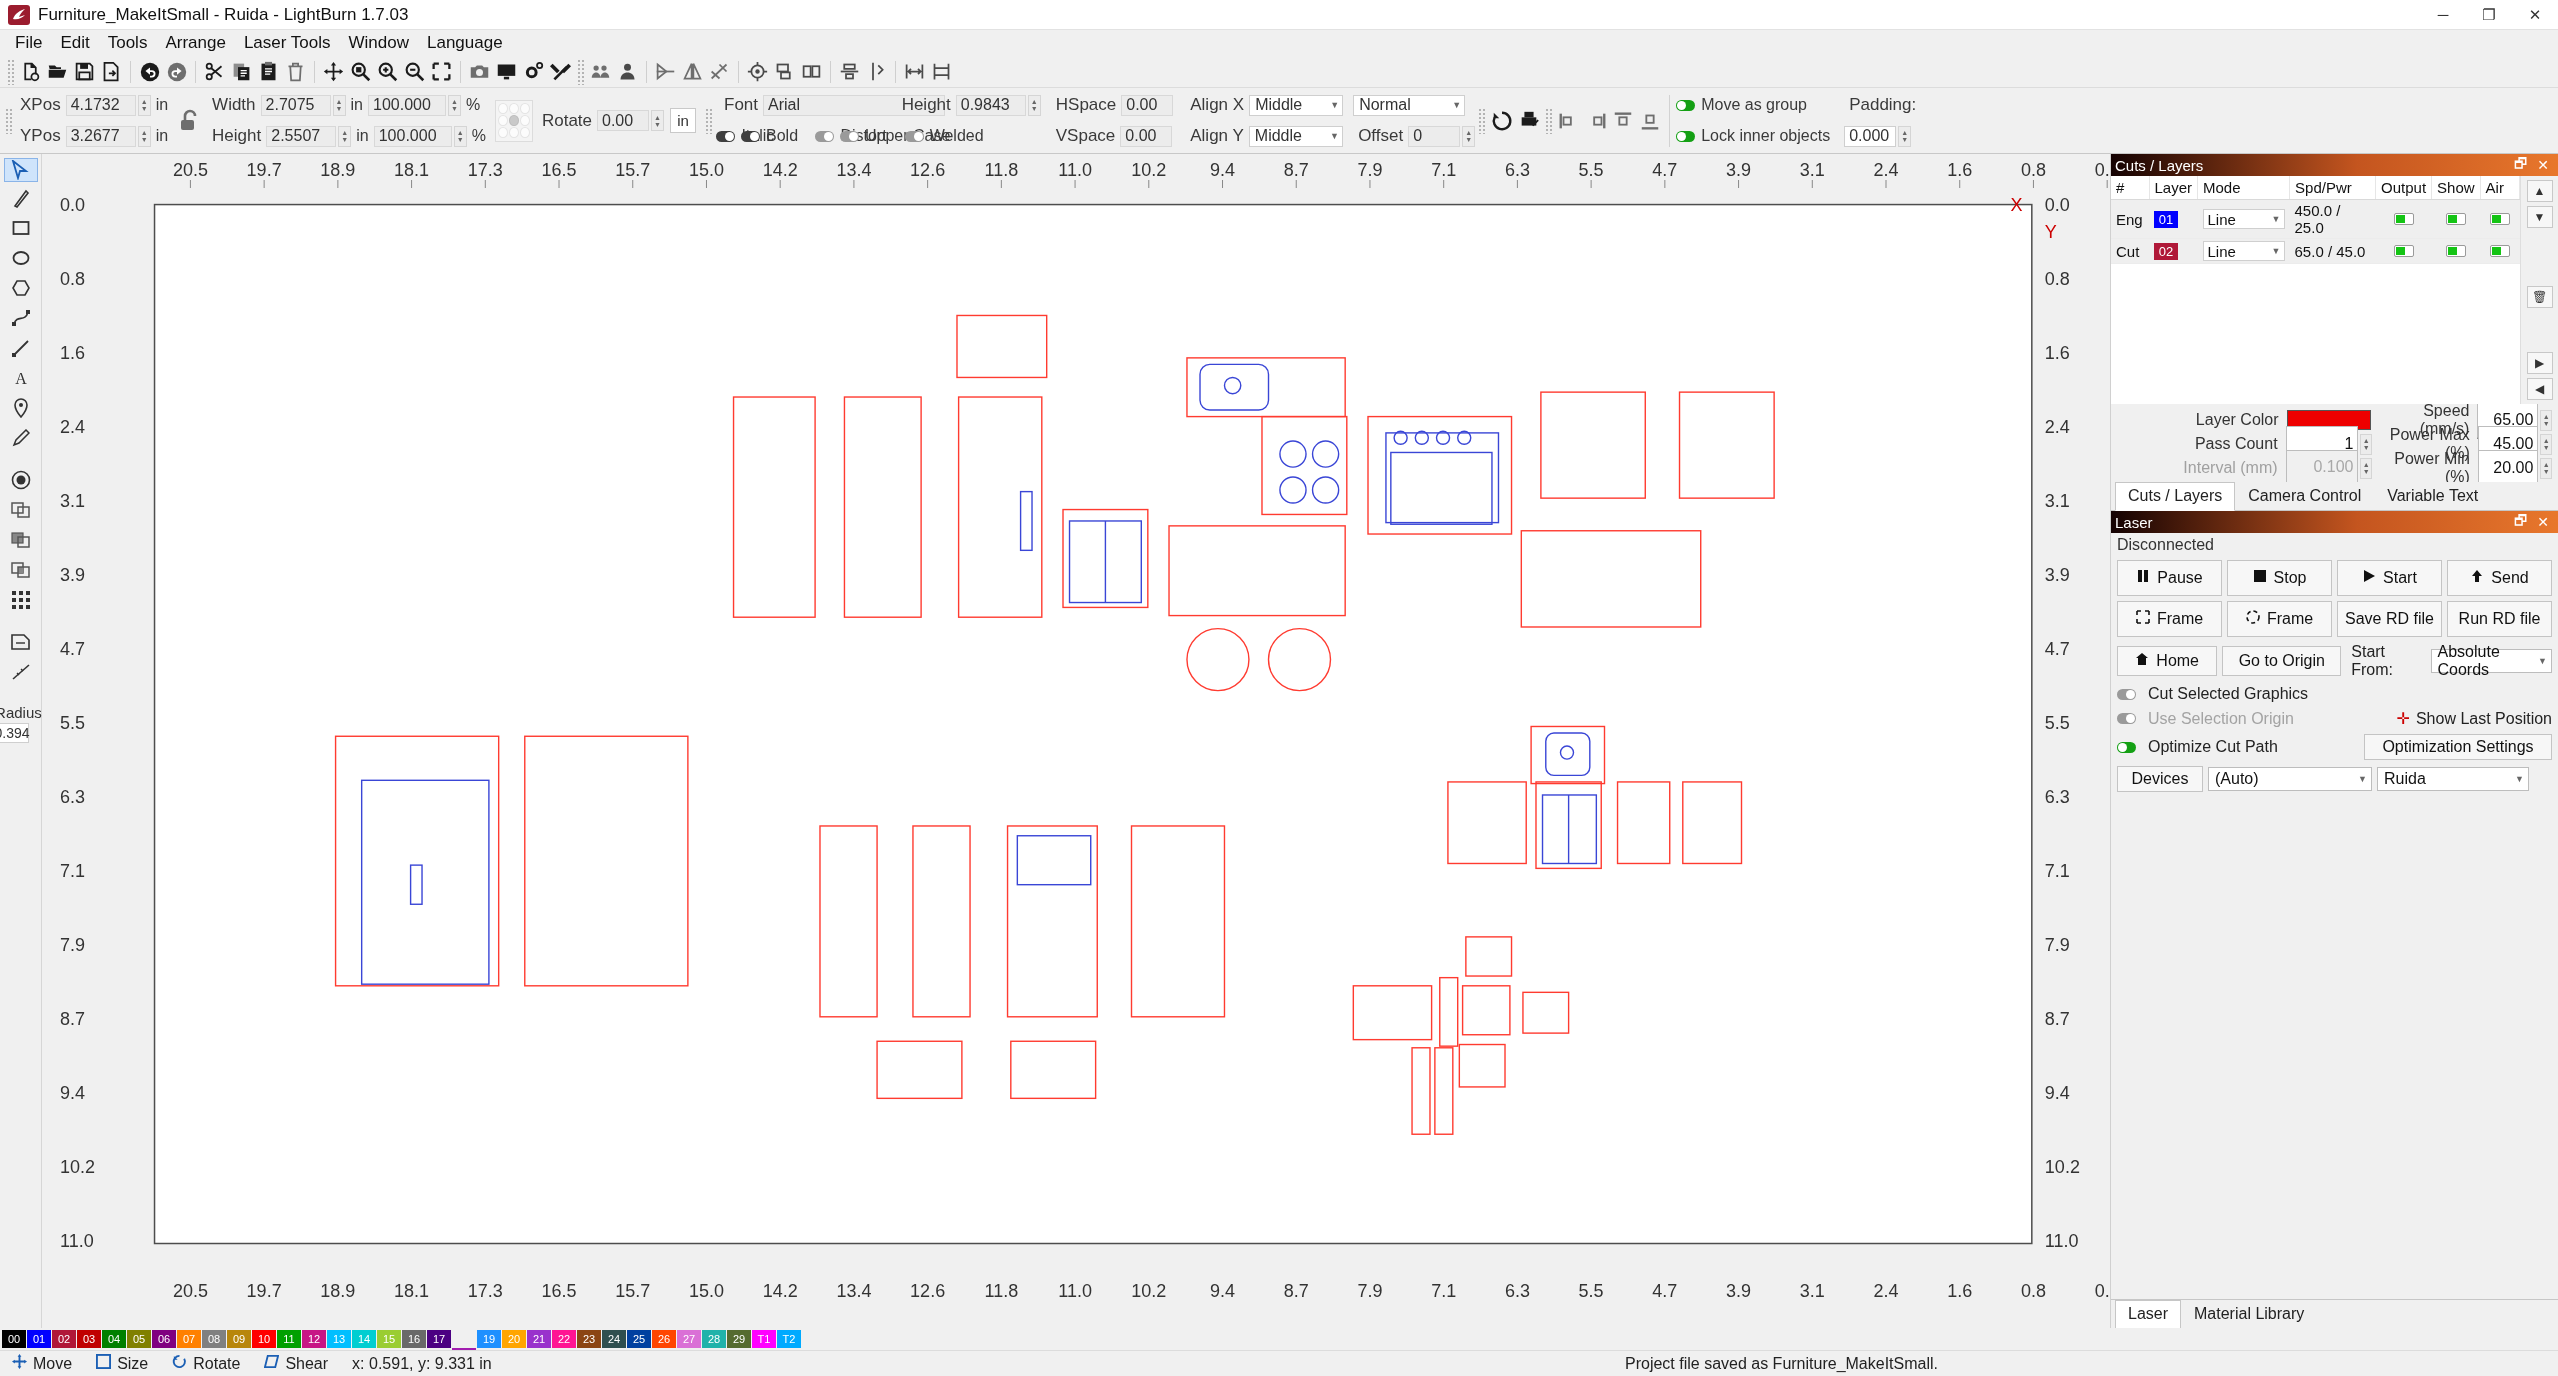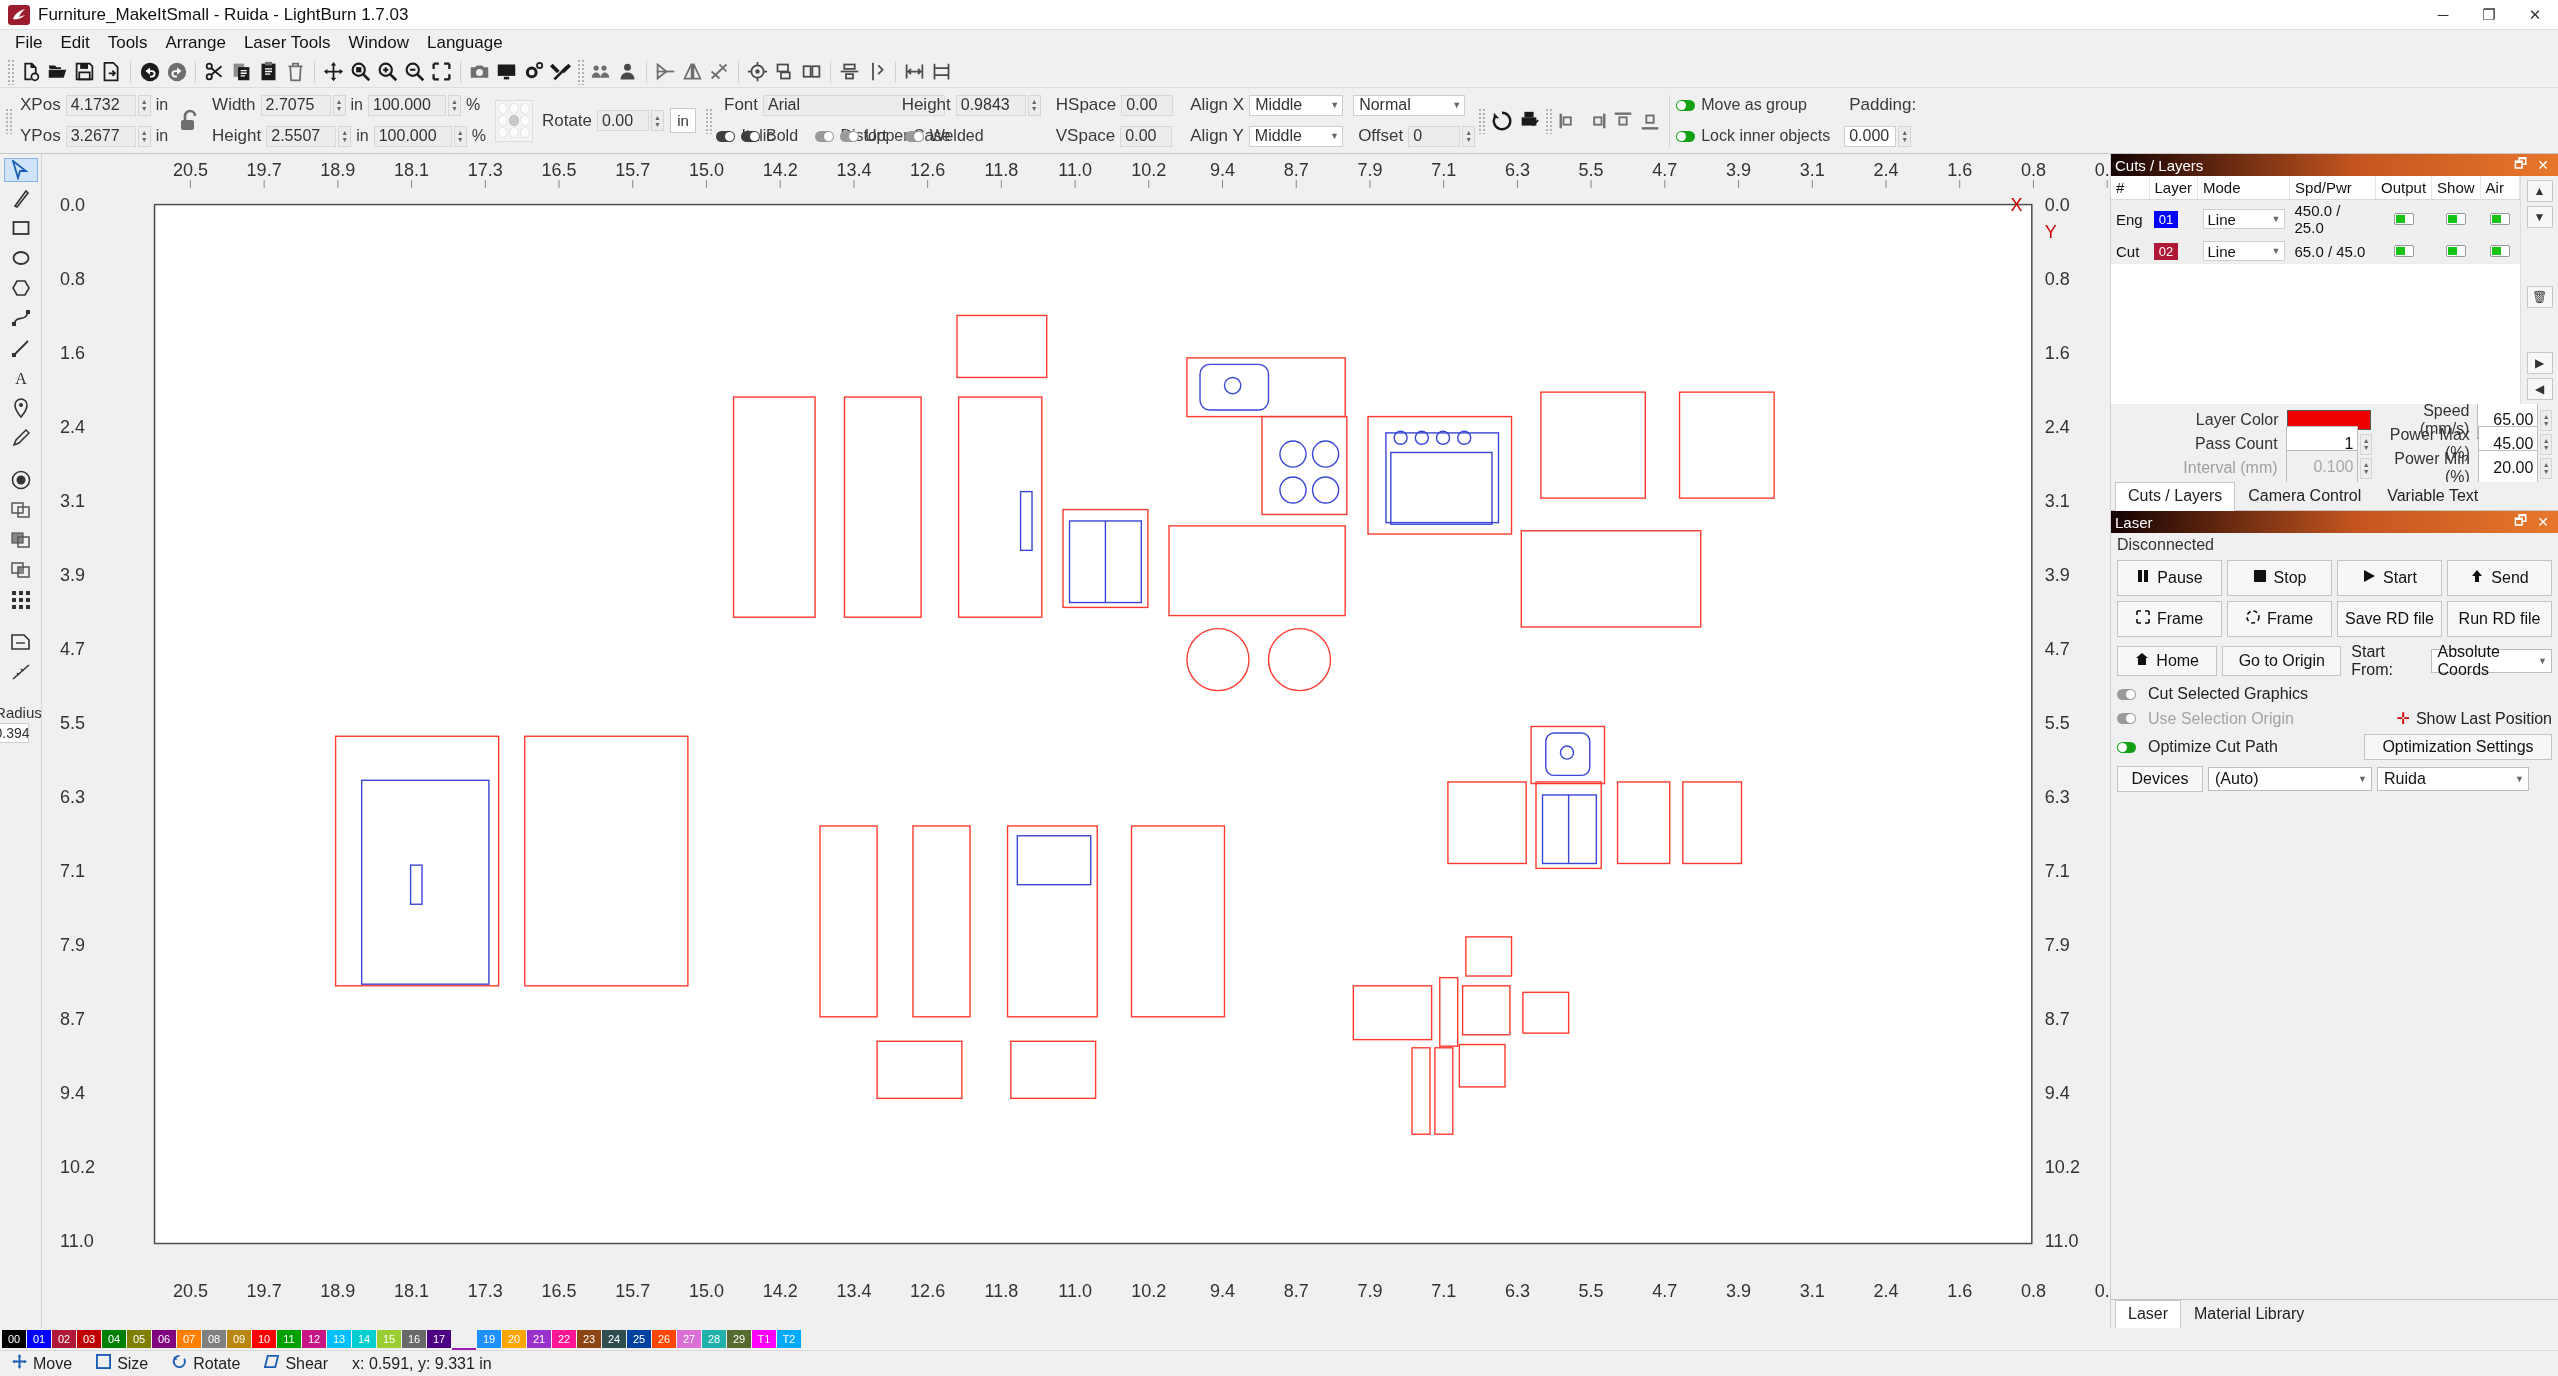--- a/index.html
+++ b/index.html
@@ -1166,14 +1166,15 @@
       <span>Rotate</span>
     </div>
     <div class="sbitem">
       <span><svg width="15" height="15" viewBox="0 0 16 16">
             <path d="M4 2h11l-3 12H1z" fill="none" stroke="#1b5fb4" stroke-width="2"></path>
           </svg></span>
       <span>Shear</span>
     </div>
     <div class="sbitem">x: 0.591, y: 9.331 in</div>
     <div style="flex:1"></div>
+    <div class="sbitem" style="padding-right:620px;">Project file saved as Furniture_MakeItSmall.</div>
   </div>
 </div>
 
 </body></html>

